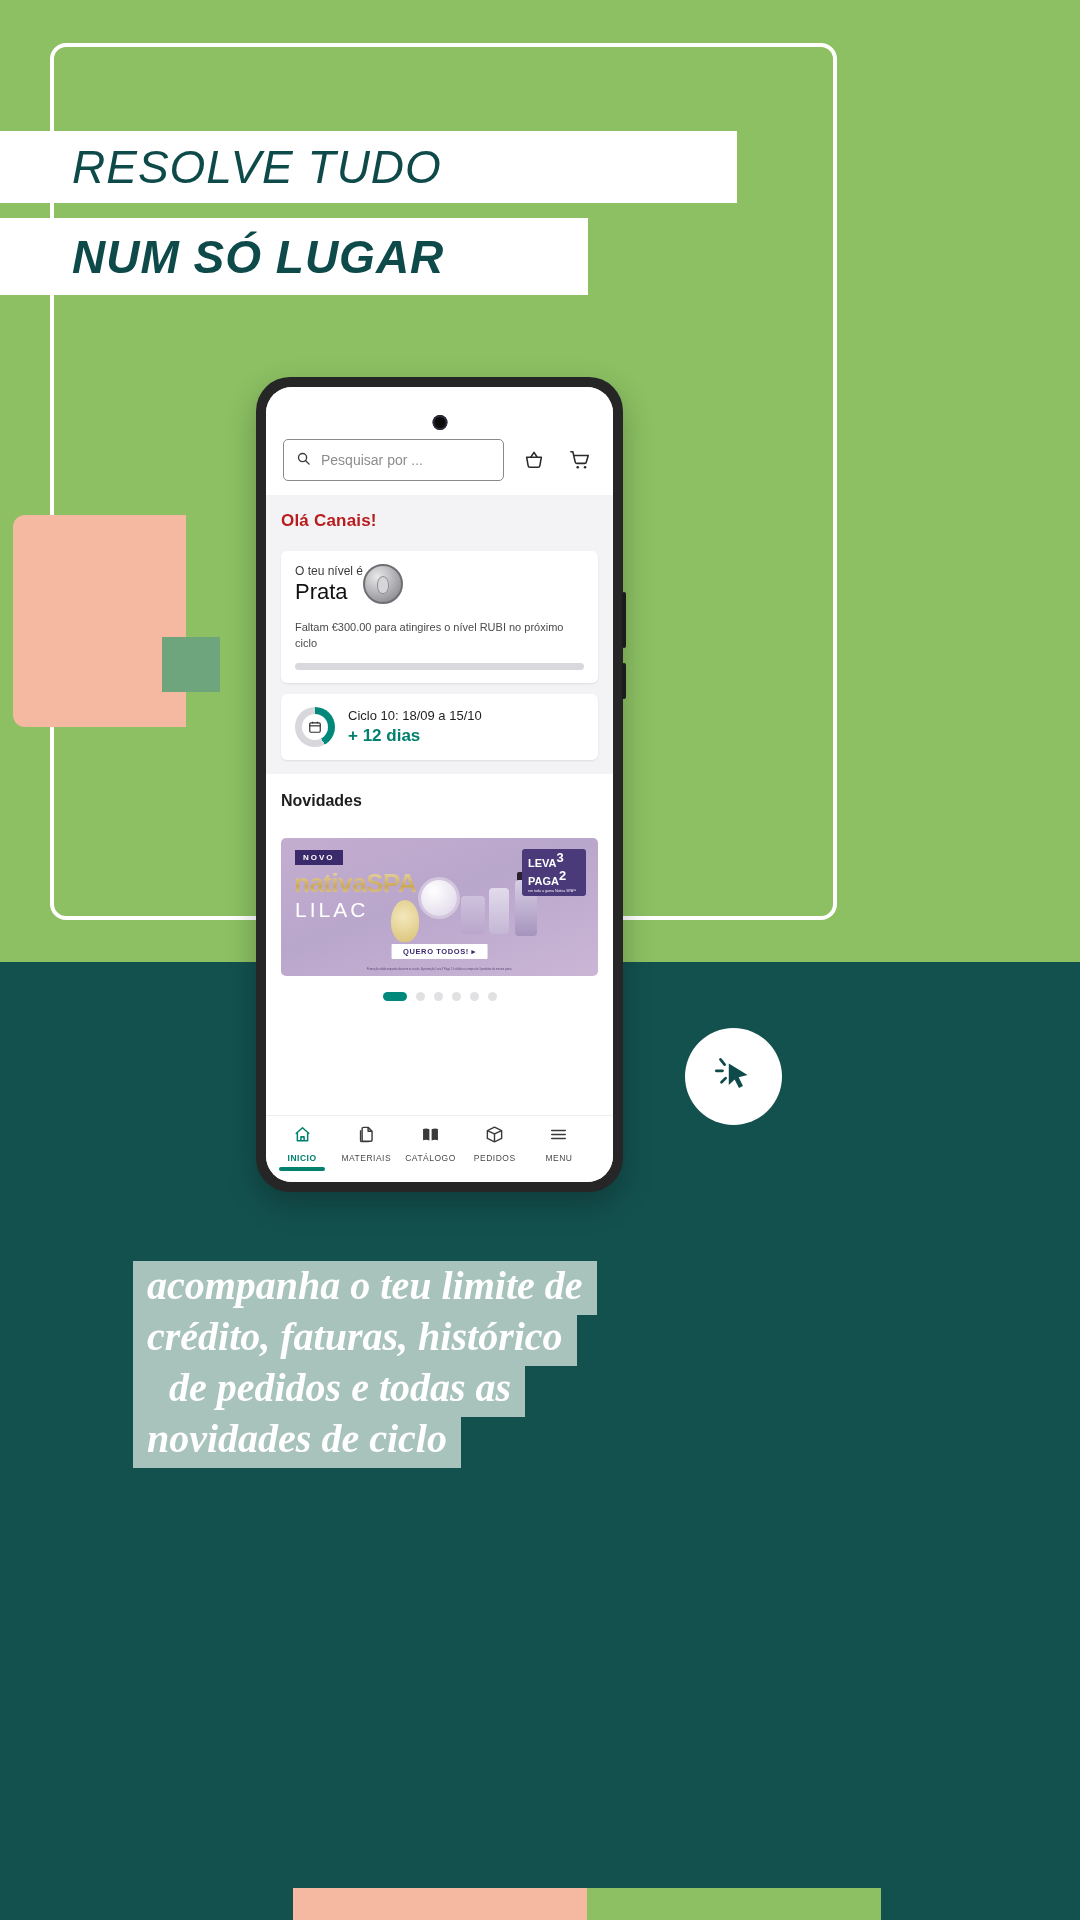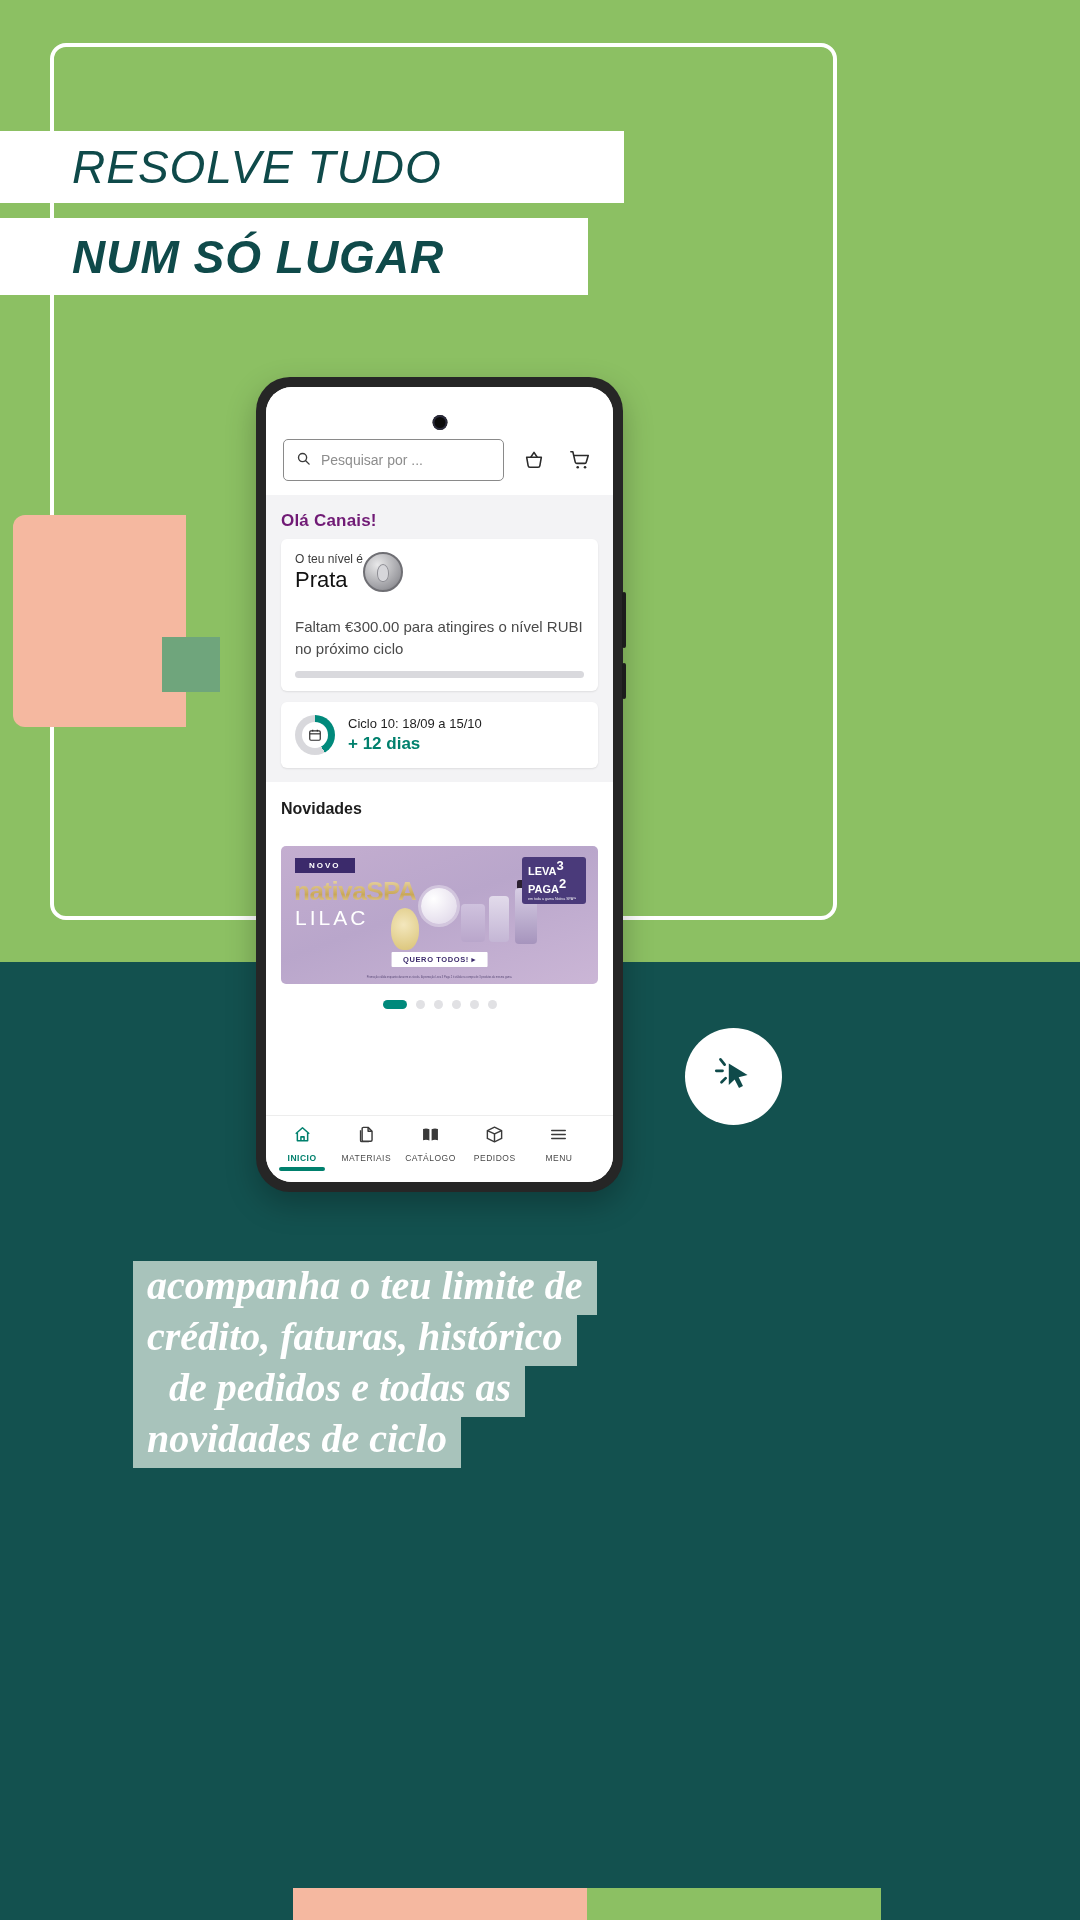--- a/index.html
+++ b/index.html
@@ -28,21 +28,21 @@
   }
   .deco-green-sq {
     position:absolute; left:162px; top:637px; width:58px; height:55px;
     background:#6fa57c;
   }
 
   
   .band {
     position:absolute; background:#ffffff; display:flex; align-items:center;
   }
-  .band-1 { left:0; top:131px; width:624px; height:72px; }
+  .band-1 { left:0; top:131px; width:737px; height:72px; }
   .band-2 { left:0; top:218px; width:588px; height:77px; }
   .band-text {
     font-family:"Liberation Sans", sans-serif;
     font-style:italic; color:#0f4a4a; letter-spacing:1px; white-space:nowrap;
   }
   .band-1 .band-text { font-size:46px; font-weight:400; padding-left:72px; }
   .band-2 .band-text { font-size:46px; font-weight:700; padding-left:72px; }
 
   
   .phone {
@@ -74,40 +74,40 @@
   }
   .search-box {
     flex:1 1 auto; height:42px; border:1px solid #8a8a8a; border-radius:5px;
     display:flex; align-items:center; padding:0 12px; gap:10px; background:#fff;
   }
   .search-box .ph { color:#8d8d8d; font-size:14px; }
   .icon-btn { width:32px; height:32px; display:flex; align-items:center; justify-content:center; }
 
   
   .app-body { background:#f3f3f5; padding:16px 15px 14px 15px; flex:0 0 auto; }
-  .greeting { font-size:17px; font-weight:600; color:#701a75; margin-bottom:8px; letter-spacing:.2px;}
+  .greeting { font-size:17px; font-weight:600; color:#b91c1c; margin-bottom:20px; letter-spacing:.2px;}
   .card {
     background:#ffffff; border-radius:6px; padding:13px 14px;
     box-shadow:0 1px 2px rgba(0,0,0,.09);
   }
   .card + .card { margin-top:11px; }
   .level-row { display:flex; align-items:flex-start; }
   .lvl-sub { font-size:12px; color:#3b3b3b; }
   .lvl-name { font-size:22px; font-weight:500; color:#111; line-height:1.15; margin-top:1px; }
   .medal {
     width:40px; height:40px; border-radius:50%;
     background:radial-gradient(circle at 35% 30%, #e9e9ea, #9b9ba0 70%, #6f6f74);
     border:2px solid #6f6f74; position:relative; flex:0 0 auto;
   }
   .medal:after {
     content:""; position:absolute; left:50%; top:52%; transform:translate(-50%,-50%);
     width:12px; height:18px; border-radius:50% 50% 45% 45%;
     background:#d6d6da; box-shadow:inset 0 0 0 1px #8e8e94;
   }
-  .lvl-note { font-size:15px; color:#4a4a4a; line-height:1.45; margin-top:24px; }
+  .lvl-note { font-size:11px; color:#4a4a4a; line-height:1.45; margin-top:16px; }
   .progress-track { margin-top:11px; height:7px; border-radius:4px; background:#d9d9dd; }
   .progress-fill { height:100%; border-radius:4px; background:#00806d; width:0%; }
 
   .cycle-row { display:flex; align-items:center; gap:13px; }
   .donut {
     width:40px; height:40px; border-radius:50%; flex:0 0 auto; position:relative;
     background:conic-gradient(#00897b 0turn 0.42turn, #d8d8dc 0.42turn 1turn);
   }
   .donut:after {
     content:""; position:absolute; left:7px; top:7px; width:26px; height:26px;
@@ -122,21 +122,21 @@
 
   
   .novidades { background:#ffffff; padding:18px 15px 0 15px; flex:1 1 auto; }
   .nov-title { font-size:16px; font-weight:600; color:#1d1d1d; margin-bottom:28px; }
   .banner {
     height:138px; border-radius:5px; overflow:hidden; position:relative;
     background:linear-gradient(160deg,#c4aed0 0%,#b9a6cb 45%,#cbb6d6 100%);
   }
   .novo-tag {
     position:absolute; left:14px; top:12px; background:#3b2a6b; color:#fff;
-    font-size:8px; letter-spacing:2px; padding:3px 14px; font-weight:700;
+    font-size:8px; letter-spacing:2px; padding:3px 8px; font-weight:700;
   }
   .brand-nativa {
     position:absolute; left:13px; top:30px; font-size:26px; font-weight:700;
     letter-spacing:-.5px;
     background:linear-gradient(180deg,#f0e0b5,#c9a758 60%,#efe0b8);
     -webkit-background-clip:text; background-clip:text; color:transparent;
   }
   .brand-lilac {
     position:absolute; left:14px; top:60px; font-size:21px; font-weight:500;
     letter-spacing:3px; color:#ffffff;

